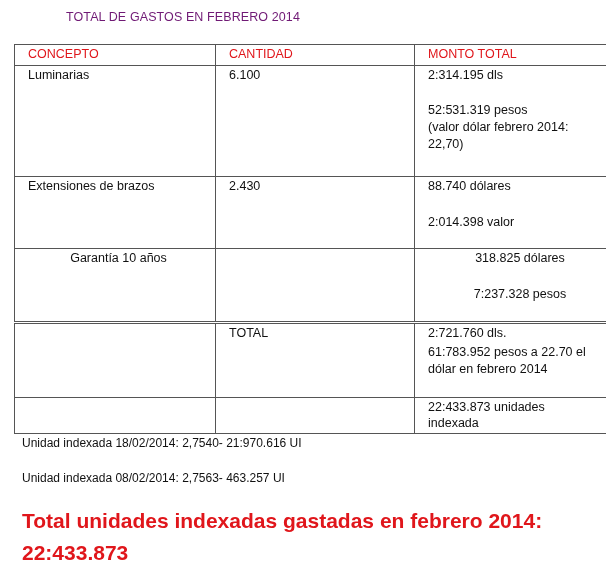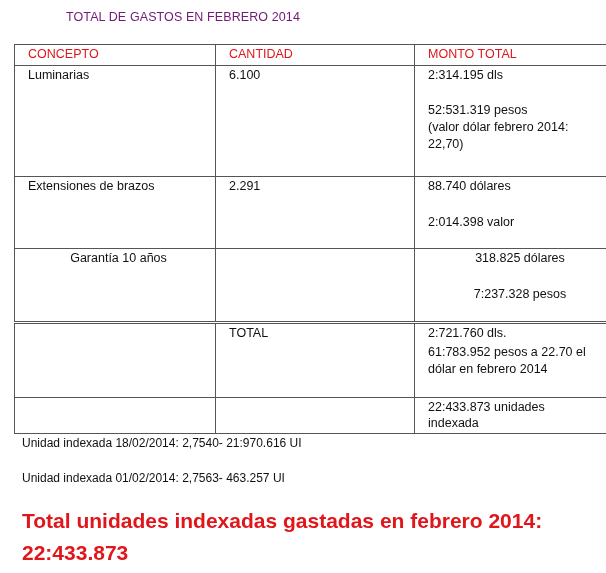--- a/index.html
+++ b/index.html
@@ -31,21 +31,21 @@
     <td>6.100</td>
     <td>
       <span class="blk">2:314.195 dls</span>
       <span class="blk" style="margin-top:18px;">52:531.319 pesos</span>
       <span class="blk">(valor dólar febrero 2014:</span>
       <span class="blk">22,70)</span>
     </td>
   </tr>
   <tr style="height:72px;margin-top:20px;">
     <td>Extensiones de brazos</td>
-    <td>2.291</td>
+    <td>2.430</td>
     <td>
       <span class="blk">88.740 dólares</span>
       <span class="blk" style="margin-top:19px;">2:014.398 valor</span>
     </td>
   </tr>
   <tr style="height:73px;text-align:center;">
     <td>Garantía 10 años</td>
     <td></td>
     <td>
       <span class="blk">318.825 dólares</span>
@@ -71,16 +71,16 @@
     <td></td>
     <td style="line-height:16px;">
       <span class="blk">22:433.873 unidades</span>
       <span class="blk">indexada</span>
     </td>
   </tr>
 </tbody>
   </table>
 
 <div class="note" style="top:436px;">Unidad indexada 18/02/2014:  2,7540-  21:970.616 UI</div>
-<div class="note" style="top:471px;">Unidad indexada 01/02/2014: 2,7563- 463.257 UI</div>
+<div class="note" style="top:471px;">Unidad indexada 08/02/2014: 2,7563- 463.257 UI</div>
 
 <div class="big" style="top:506px;">Total unidades indexadas gastadas en febrero 2014:</div>
 <div class="big" style="top:538px;">22:433.873</div>
 
 </body></html>

